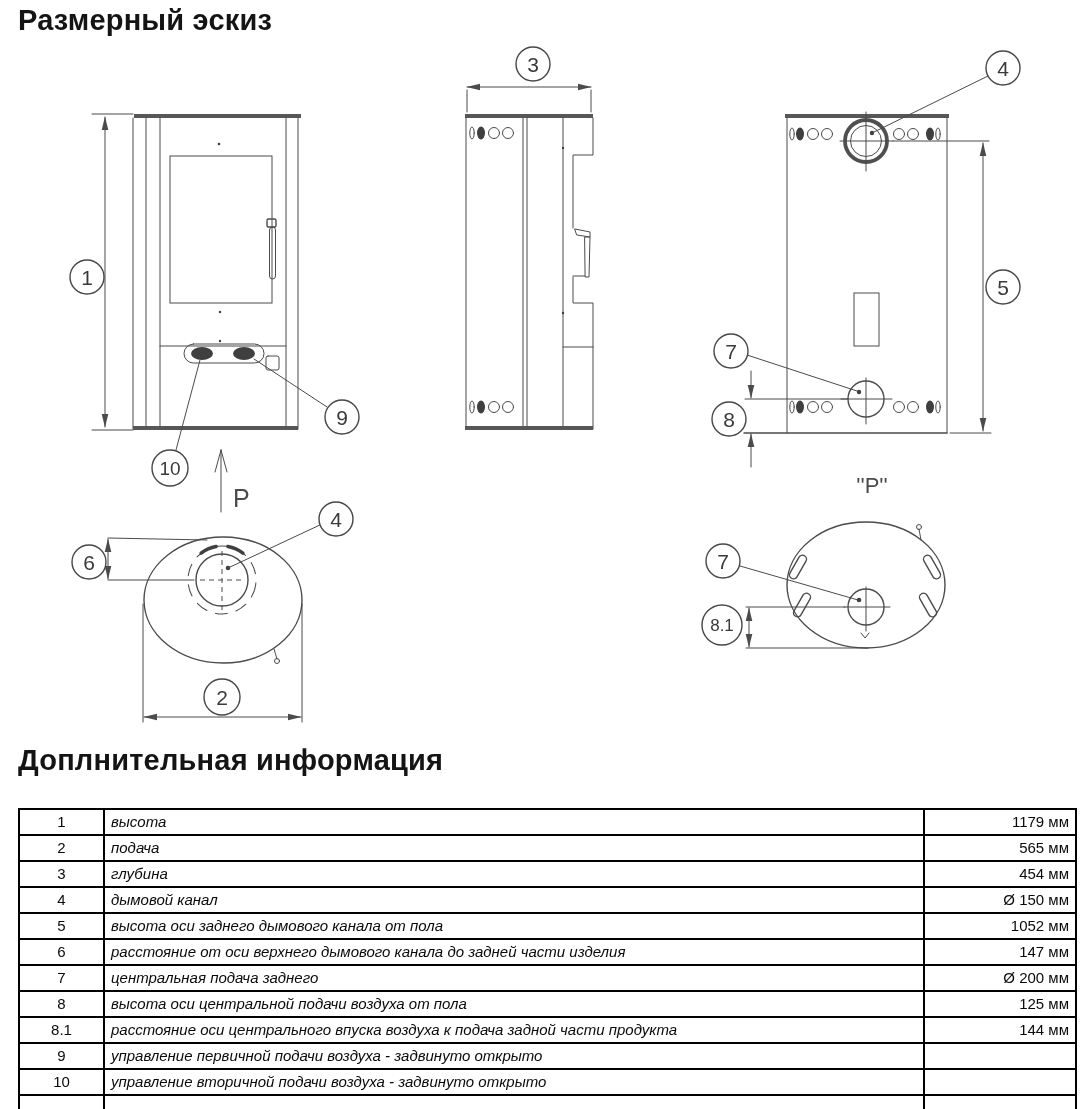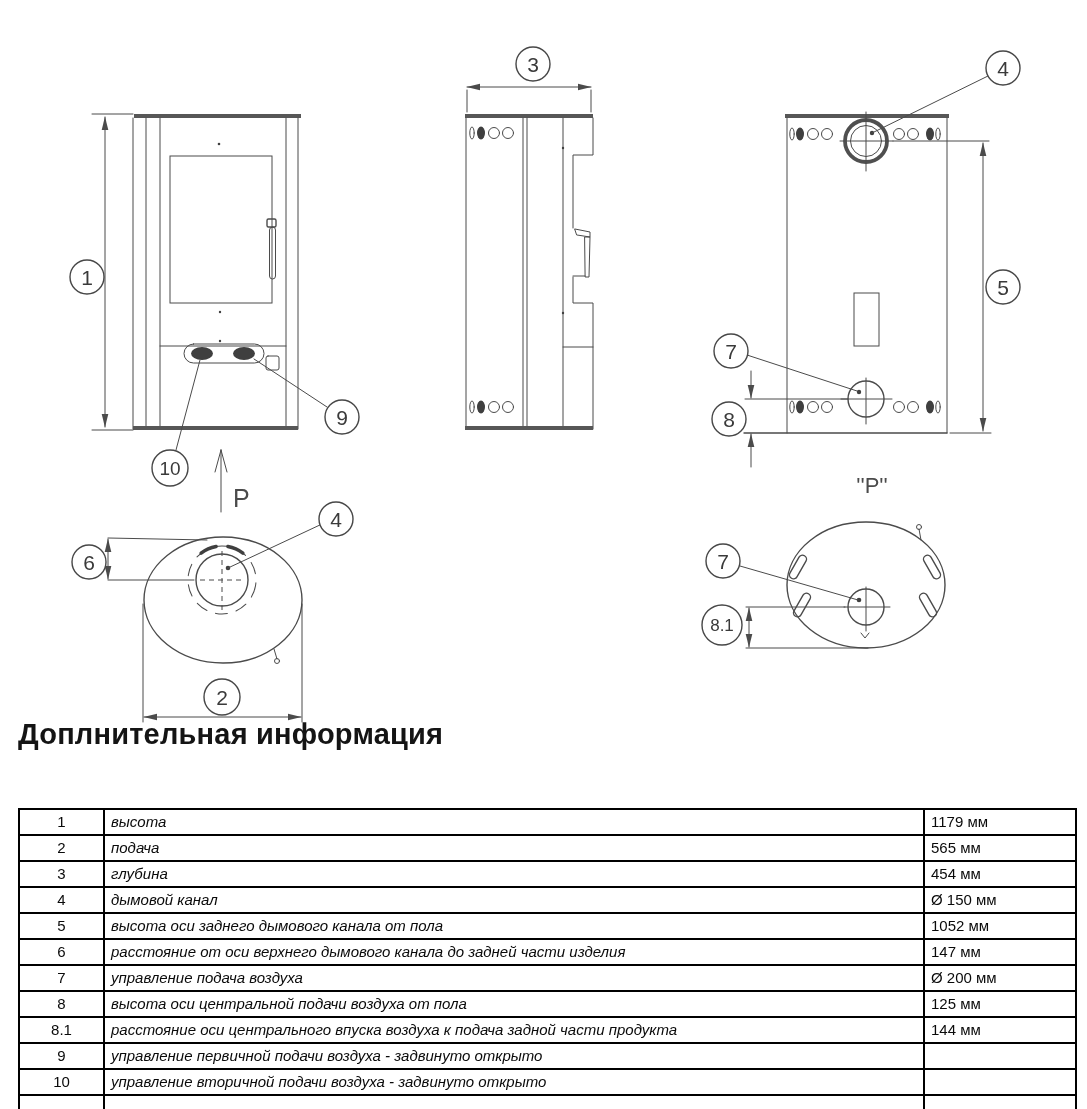--- a/index.html
+++ b/index.html
@@ -6,21 +6,21 @@
   .page {
     position:relative; width:1087px; height:1109px; background:#fff;
     overflow:hidden; font-family:"Liberation Sans", sans-serif;
   }
   h1.sect, h2.sect {
     position:absolute; left:18px; margin:0; color:#141414;
     font-size:29px; font-weight:800; letter-spacing:0.2px;
     font-family:"Liberation Sans", sans-serif;
   }
   h1.sect { top:4px; }
-  h2.sect { top:718px; }
+  h2.sect { top:744px; }
   svg.draw { position:absolute; top:0; left:0; }
 
   
   .ln   { stroke:#4b4b4b; stroke-width:1; fill:none; stroke-linecap:round; }
   .ln2  { stroke:#4b4b4b; stroke-width:1.4; fill:none; stroke-linecap:round; }
   .plate{ stroke:#575757; stroke-width:4; fill:none; }
   .ring { stroke:#4f4f4f; stroke-width:3.8; fill:none; }
   .bold { stroke:#3f3f3f; stroke-width:3.5; fill:none; stroke-linecap:round; }
   .dash { stroke:#4b4b4b; stroke-width:1; fill:none; stroke-dasharray:5 4; }
   .dk   { fill:#3f3f3f; stroke:none; }
@@ -39,27 +39,28 @@
     position:absolute; top:808px; left:18px; width:1059px;
     border-collapse:collapse; table-layout:fixed; background:#fff;
   }
   table.info td {
     border:2px solid #000; height:24px; line-height:24px;
     font-size:15px; color:#0a0a0a; padding:0 6px;
     white-space:nowrap; overflow:hidden;
   }
   td.num  { text-align:center; padding:0; }
   td.desc { border-right:1px solid #c9c9c9;font-style:italic; }
-  td.val  { text-align:left; border-left:1px solid #c9c9c9; }
+  td.val  { text-align:right; border-left:1px solid #c9c9c9; }
 </style>
 </head>
 <body>
 
 <div class="page">
 
+  <h1 class="sect">Размерный эскиз</h1>
 
   <svg class="draw" width="1087" height="760" viewBox="0 0 1087 760">
     <defs>
       <marker id="arr" markerUnits="userSpaceOnUse" markerWidth="15" markerHeight="9" refX="13.5" refY="4.5" orient="auto-start-reverse">
         <path d="M0.5,1.2 L14,4.5 L0.5,7.8 Z" fill="#4b4b4b"></path>
       </marker>
     </defs>
 
     <g>
       <line class="plate" x1="134" y1="116" x2="301" y2="116"></line>
@@ -358,21 +359,21 @@
         <td class="desc">высота оси заднего дымового канала от пола</td>
         <td class="val">1052 мм</td>
       </tr>
       <tr>
         <td class="num">6</td>
         <td class="desc">расстояние от оси верхнего дымового канала до задней части изделия</td>
         <td class="val">147 мм</td>
       </tr>
       <tr>
         <td class="num">7</td>
-        <td class="desc">управление подача воздуха</td>
+        <td class="desc">центральная подача заднего</td>
         <td class="val">Ø 200 мм</td>
       </tr>
       <tr>
         <td class="num">8</td>
         <td class="desc">высота оси центральной подачи воздуха от пола</td>
         <td class="val">125 мм</td>
       </tr>
       <tr>
         <td class="num">8.1</td>
         <td class="desc">расстояние оси центрального впуска воздуха к подача задной части продукта</td>

